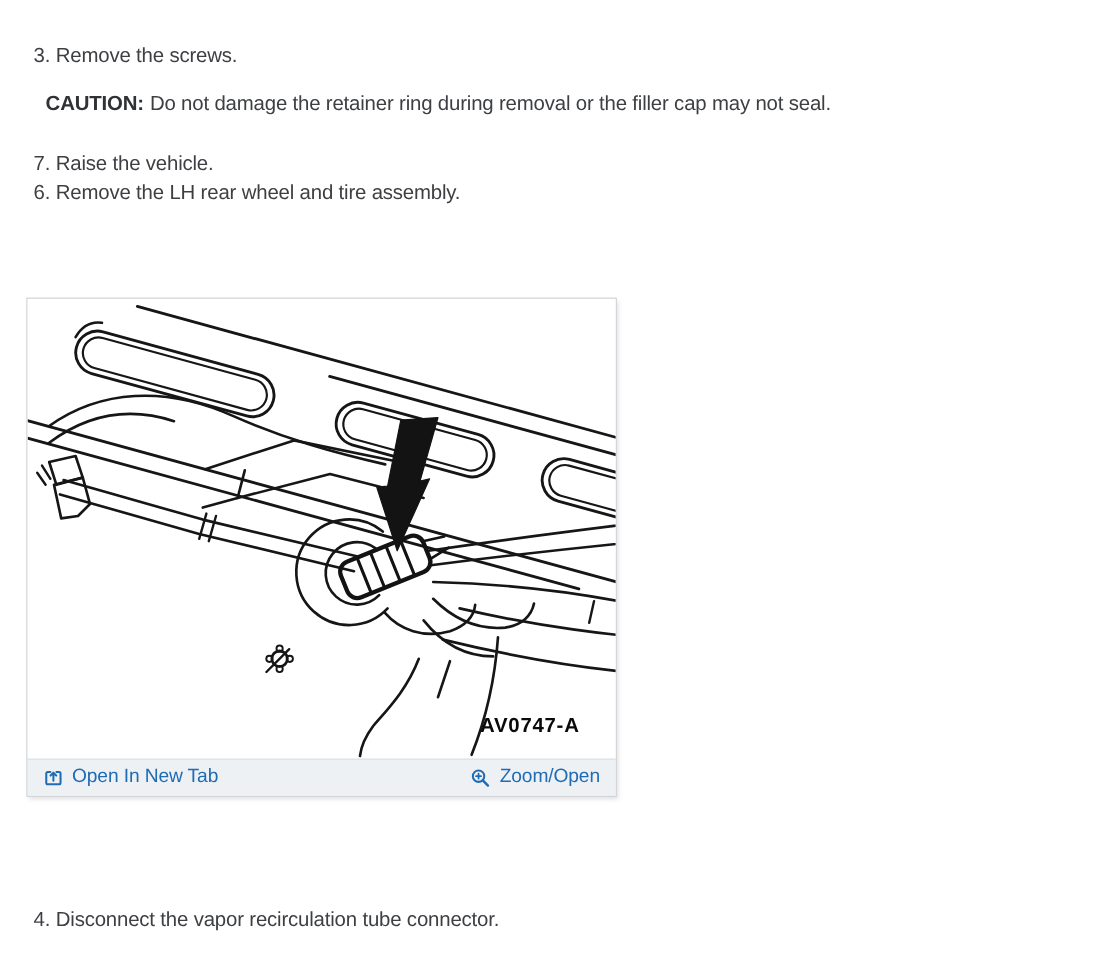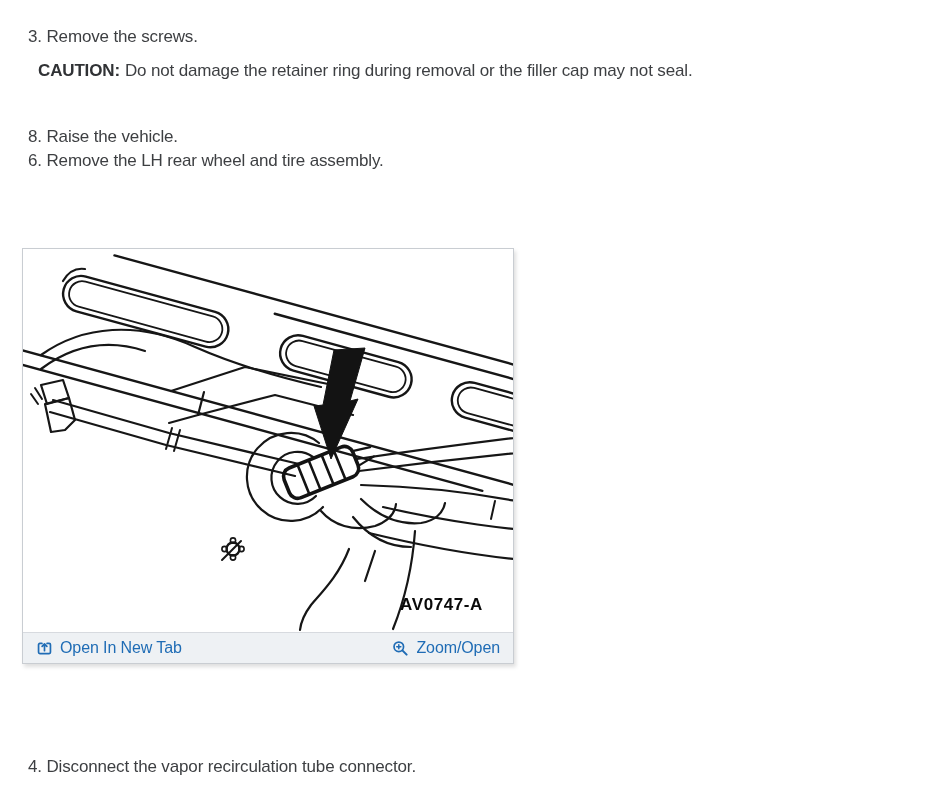--- a/index.html
+++ b/index.html
@@ -7,26 +7,26 @@
     width:926px;height:800px;position:relative;overflow:hidden;
     background:#ffffff;
     font-family:"Liberation Sans", sans-serif;
     color:#3d3f42;
   }
   .step{
     position:absolute;left:28px;
     font-size:17px;line-height:20px;color:#3d3f42;letter-spacing:-0.15px;
     white-space:nowrap;
   }
-  .step-3{top:27px;}
+  .step-3{top:37px;}
   .step-4{top:127px;}
   .step-5{top:151px;}
   .step-6{top:757px;}
   .caution{
-    position:absolute;left:38px;top:61px;
+    position:absolute;left:38px;top:77px;
     font-size:17px;letter-spacing:-0.15px;white-space:nowrap;
   }
   .caution-label{font-weight:700;color:#303235;}
   .caution-text{margin-left:5px;}
 
   .figure-panel{
     position:absolute;left:22px;top:248px;width:492px;
     background:#ffffff;
     border:1px solid #c9cdd2;
     box-shadow:2px 3px 4px rgba(0,0,0,0.13);
@@ -54,21 +54,21 @@
 </style>
 </head>
 <body>
 
 <div class="step step-3">3. Remove the screws.</div>
 
 <div class="caution">
   <span class="caution-label">CAUTION:</span><span class="caution-text">Do not damage the retainer ring during removal or the filler cap may not seal.</span>
 </div>
 
-<div class="step step-4">8. Raise the vehicle.</div>
+<div class="step step-4">7. Raise the vehicle.</div>
 <div class="step step-5">6. Remove the LH rear wheel and tire assembly.</div>
 
 <div class="figure-panel">
   <div class="figure-image">
     <svg width="622" height="383" viewBox="0 0 622 383">
 
       <g transform="translate(10,-18) rotate(15.3)" fill="none" stroke="#161616" stroke-width="2.4" stroke-linecap="round">
         <line x1="85" y1="2" x2="600" y2="2"></line>
         <line x1="255" y1="16" x2="602" y2="16"></line>
         <line x1="-5" y1="118" x2="575" y2="118"></line>

